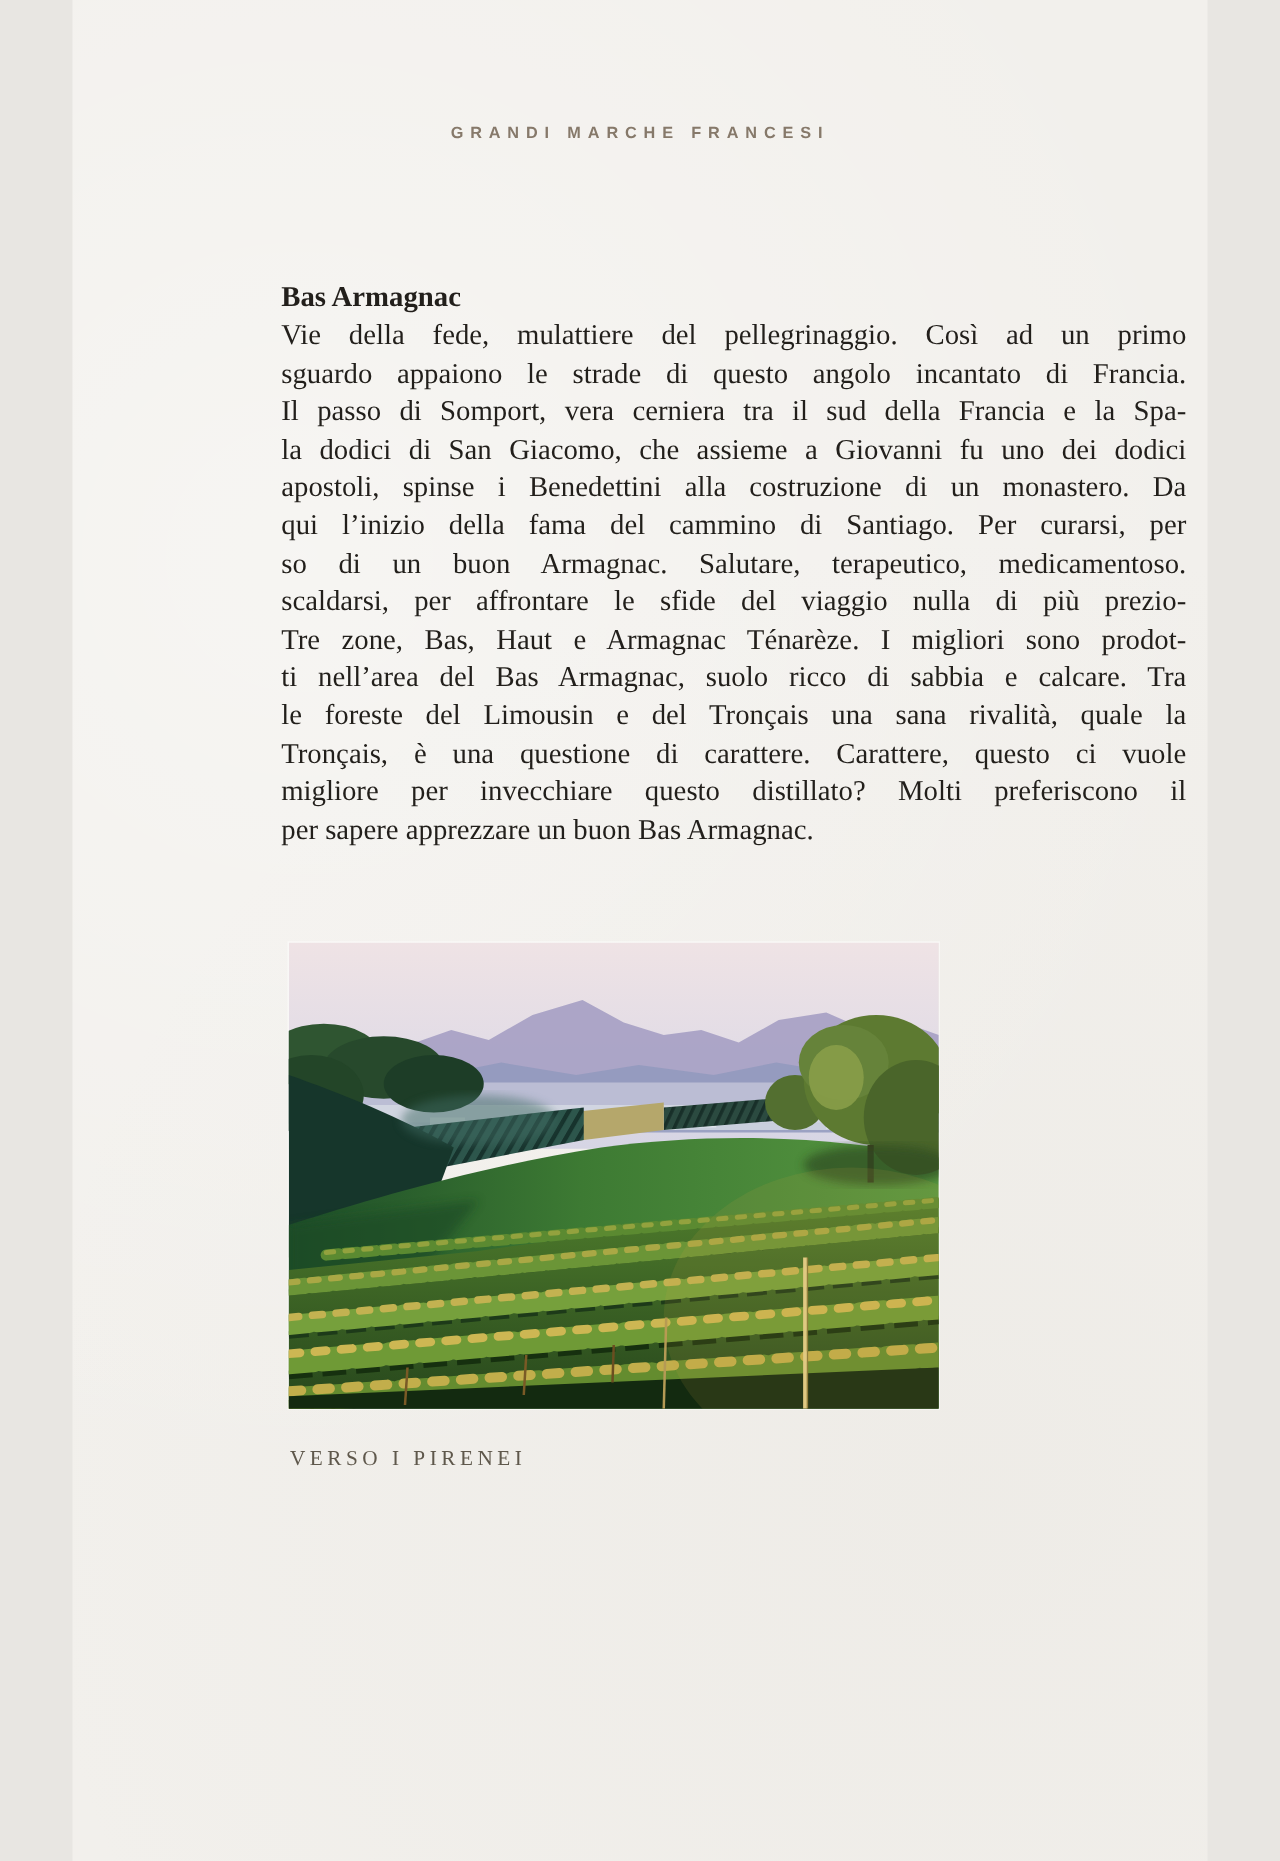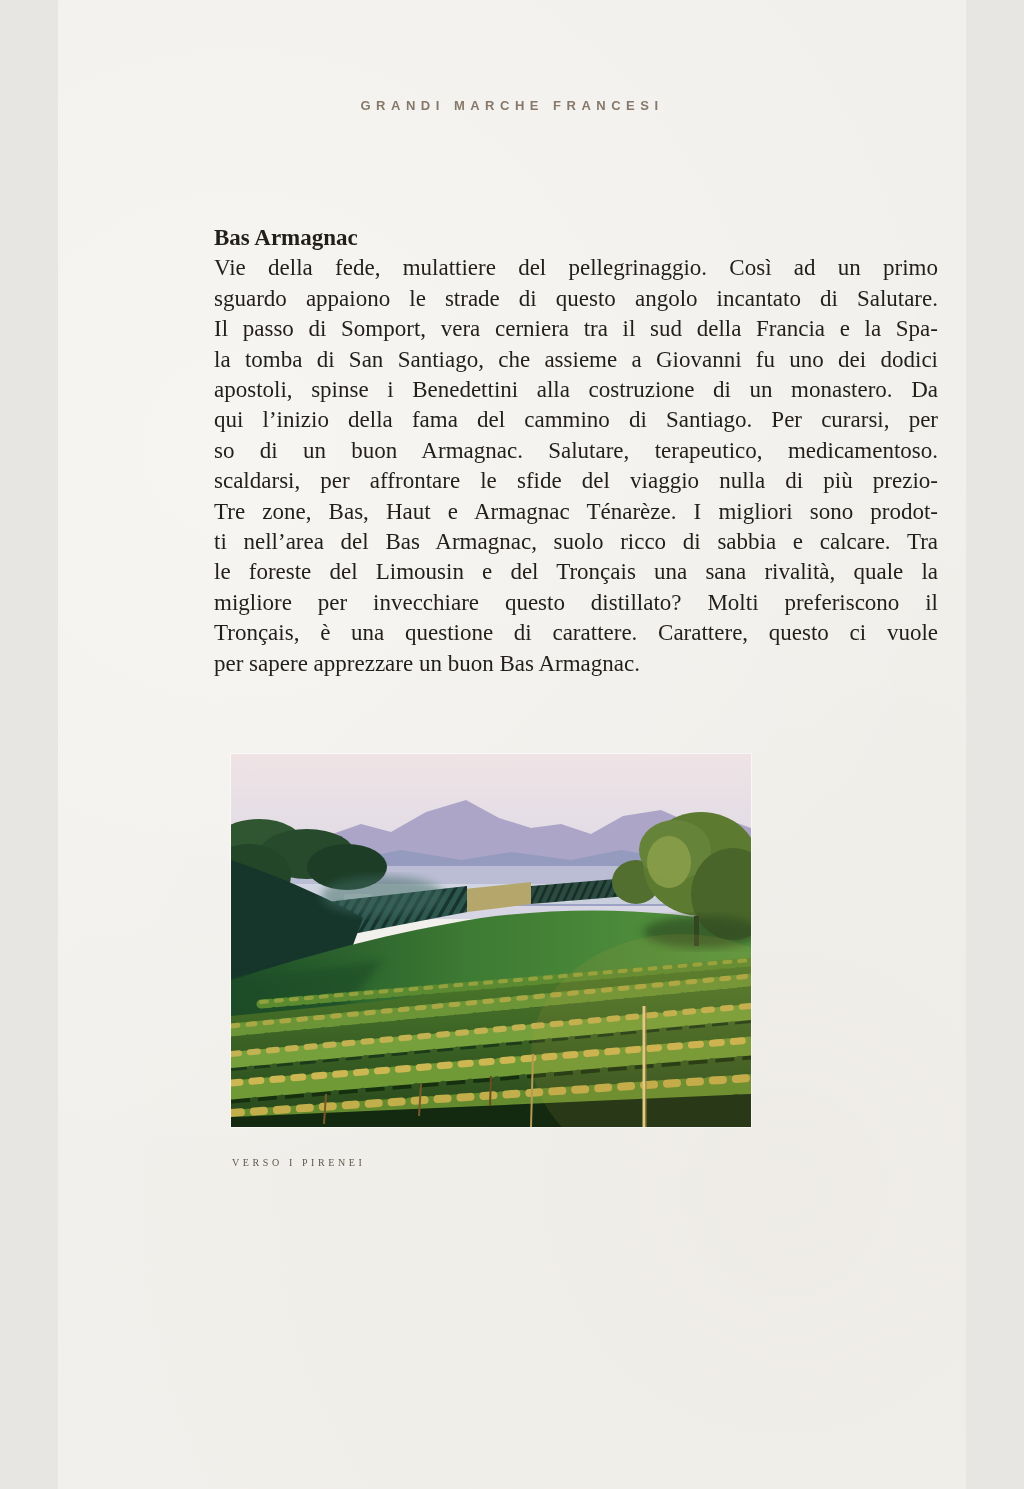--- a/index.html
+++ b/index.html
@@ -12,58 +12,58 @@
       radial-gradient(circle at 80% 80%, rgba(210,205,195,.12), rgba(210,205,195,0) 55%);
     overflow:hidden;
     font-family:"Liberation Serif", serif;
   }
   .kicker {
     position:absolute; top:98px; left:0; width:100%; text-align:center;
     font-family:"Liberation Sans", sans-serif; font-weight:bold;
     font-size:13px; letter-spacing:5.5px; color:#86796a;
   }
   .article {
-    position:absolute; left:156px; top:223px; width:724px;
+    position:absolute; left:167px; top:223px; width:724px;
     font-size:23px; line-height:30.4px; color:#221f1b;
   }
   .article .title { font-weight:bold; }
   .jline { text-align:justify; text-align-last:justify; }
   .jline.last { text-align-last:left; }
   .photo {
     position:absolute; left:173px; top:754px; width:520px; height:373px;
     box-shadow:0 0 0 1px rgba(255,255,255,.5);
   }
   .photo svg { display:block; width:100%; height:100%; }
   .caption {
     position:absolute; left:174px; top:1157px;
-    font-size:10px; letter-spacing:3.6px; color:#5f584c;
+    font-size:17px; letter-spacing:3.6px; color:#5f584c;
   }
 </style>
 </head>
 <body>
 
 <div class="page">
 
   <div class="kicker">GRANDI MARCHE FRANCESI</div>
 
   <div class="article">
     <div class="title">Bas Armagnac</div>
     <div class="jline">Vie della fede, mulattiere del pellegrinaggio. Così ad un primo</div>
-    <div class="jline">sguardo appaiono le strade di questo angolo incantato di Salutare.</div>
+    <div class="jline">sguardo appaiono le strade di questo angolo incantato di Francia.</div>
     <div class="jline">Il passo di Somport, vera cerniera tra il sud della Francia e la Spa-</div>
-    <div class="jline">la tomba di San Santiago, che assieme a Giovanni fu uno dei dodici</div>
+    <div class="jline">la dodici di San Giacomo, che assieme a Giovanni fu uno dei dodici</div>
     <div class="jline">apostoli, spinse i Benedettini alla costruzione di un monastero. Da</div>
     <div class="jline">qui l’inizio della fama del cammino di Santiago. Per curarsi, per</div>
     <div class="jline">so di un buon Armagnac. Salutare, terapeutico, medicamentoso.</div>
     <div class="jline">scaldarsi, per affrontare le sfide del viaggio nulla di più prezio-</div>
     <div class="jline">Tre zone, Bas, Haut e Armagnac Ténarèze. I migliori sono prodot-</div>
     <div class="jline">ti nell’area del Bas Armagnac, suolo ricco di sabbia e calcare. Tra</div>
     <div class="jline">le foreste del Limousin e del Tronçais una sana rivalità, quale la</div>
+    <div class="jline">Tronçais, è una questione di carattere. Carattere, questo ci vuole</div>
     <div class="jline">migliore per invecchiare questo distillato? Molti preferiscono il</div>
-    <div class="jline">Tronçais, è una questione di carattere. Carattere, questo ci vuole</div>
     <div class="jline last">per sapere apprezzare un buon Bas Armagnac.</div>
   </div>
 
   <div class="photo">
     <svg viewBox="0 0 520 373" preserveAspectRatio="none">
       <defs>
         <linearGradient id="skyGrad" x1="0" y1="0" x2="0" y2="1">
           <stop offset="0" stop-color="#efe3e5"></stop>
           <stop offset="0.6" stop-color="#e0dbe6"></stop>
           <stop offset="1" stop-color="#d6d5e4"></stop>

